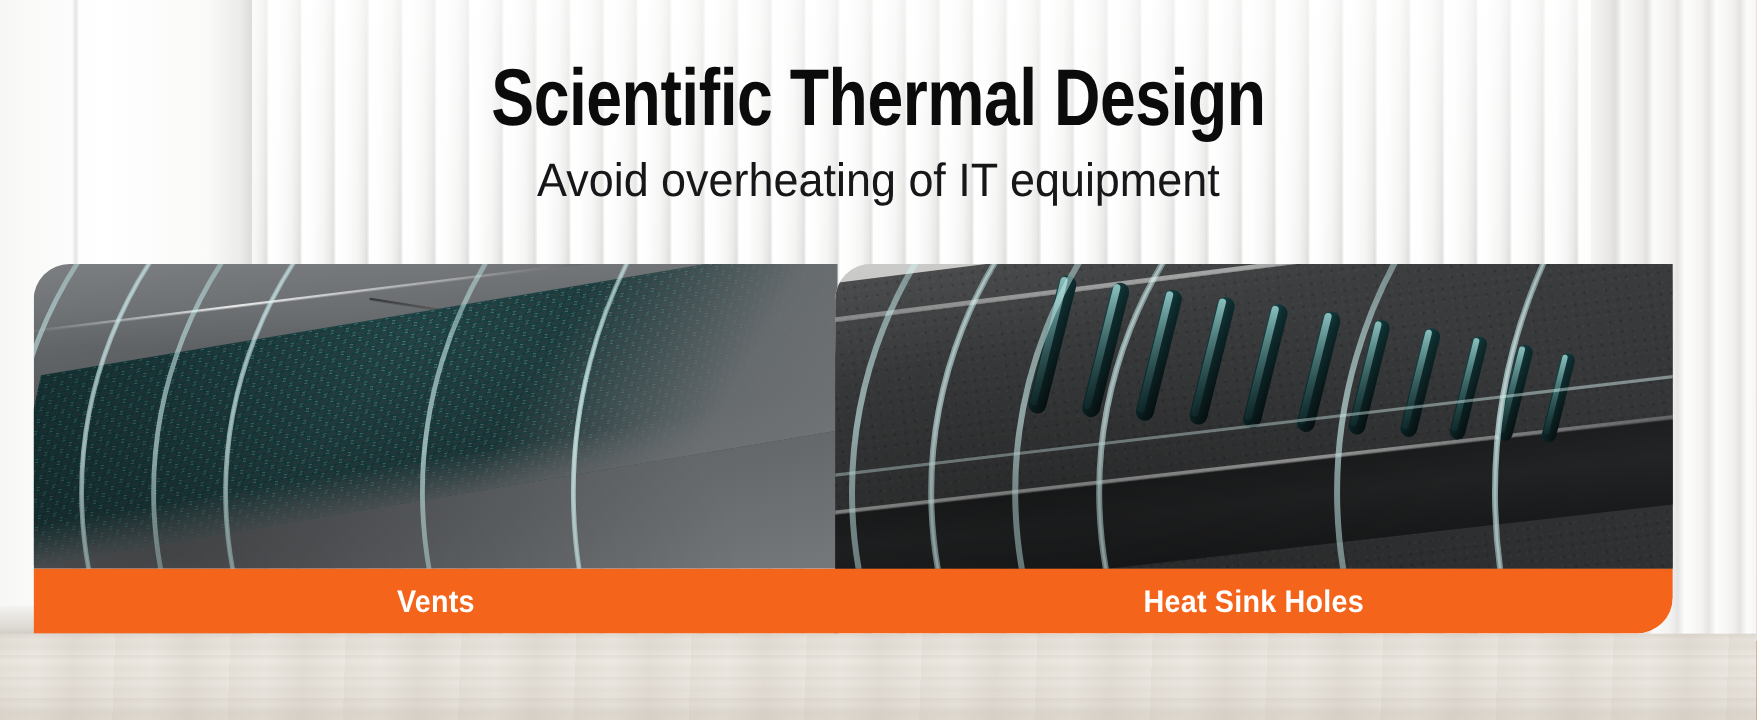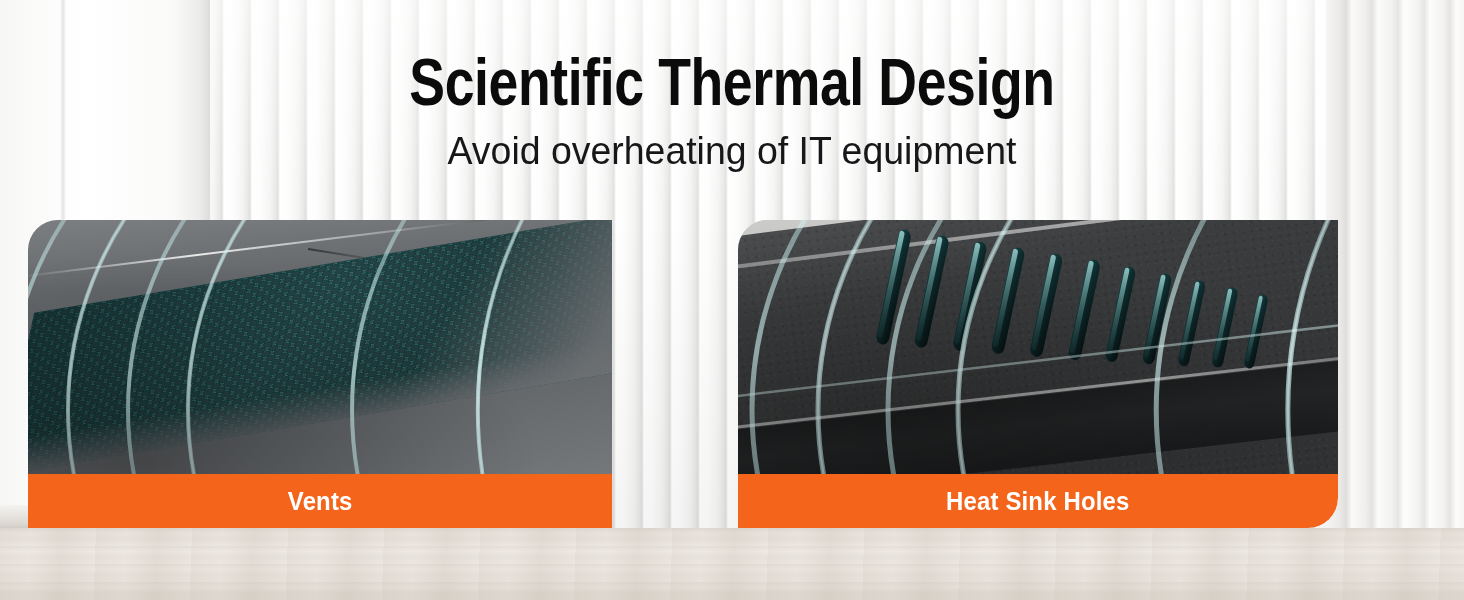--- a/index.html
+++ b/index.html
@@ -112,25 +112,25 @@
   }
 
   
   .card{
     position:absolute;
     overflow:hidden;
     top:220px;
     height:308px;
   }
   .card-left{
-    left:28px; width:584px;
+    left:28px; width:670px;
     border-radius:30px 0 0 0;
   }
   .card-right{
-    left:738px; width:600px;
+    left:696px; width:698px;
     border-radius:30px 0 30px 0;
     padding-left:24px;
   }
 
   .photo{
     position:absolute; left:0; top:0; width:100%; height:254px;
     overflow:hidden;
   }
 
   

